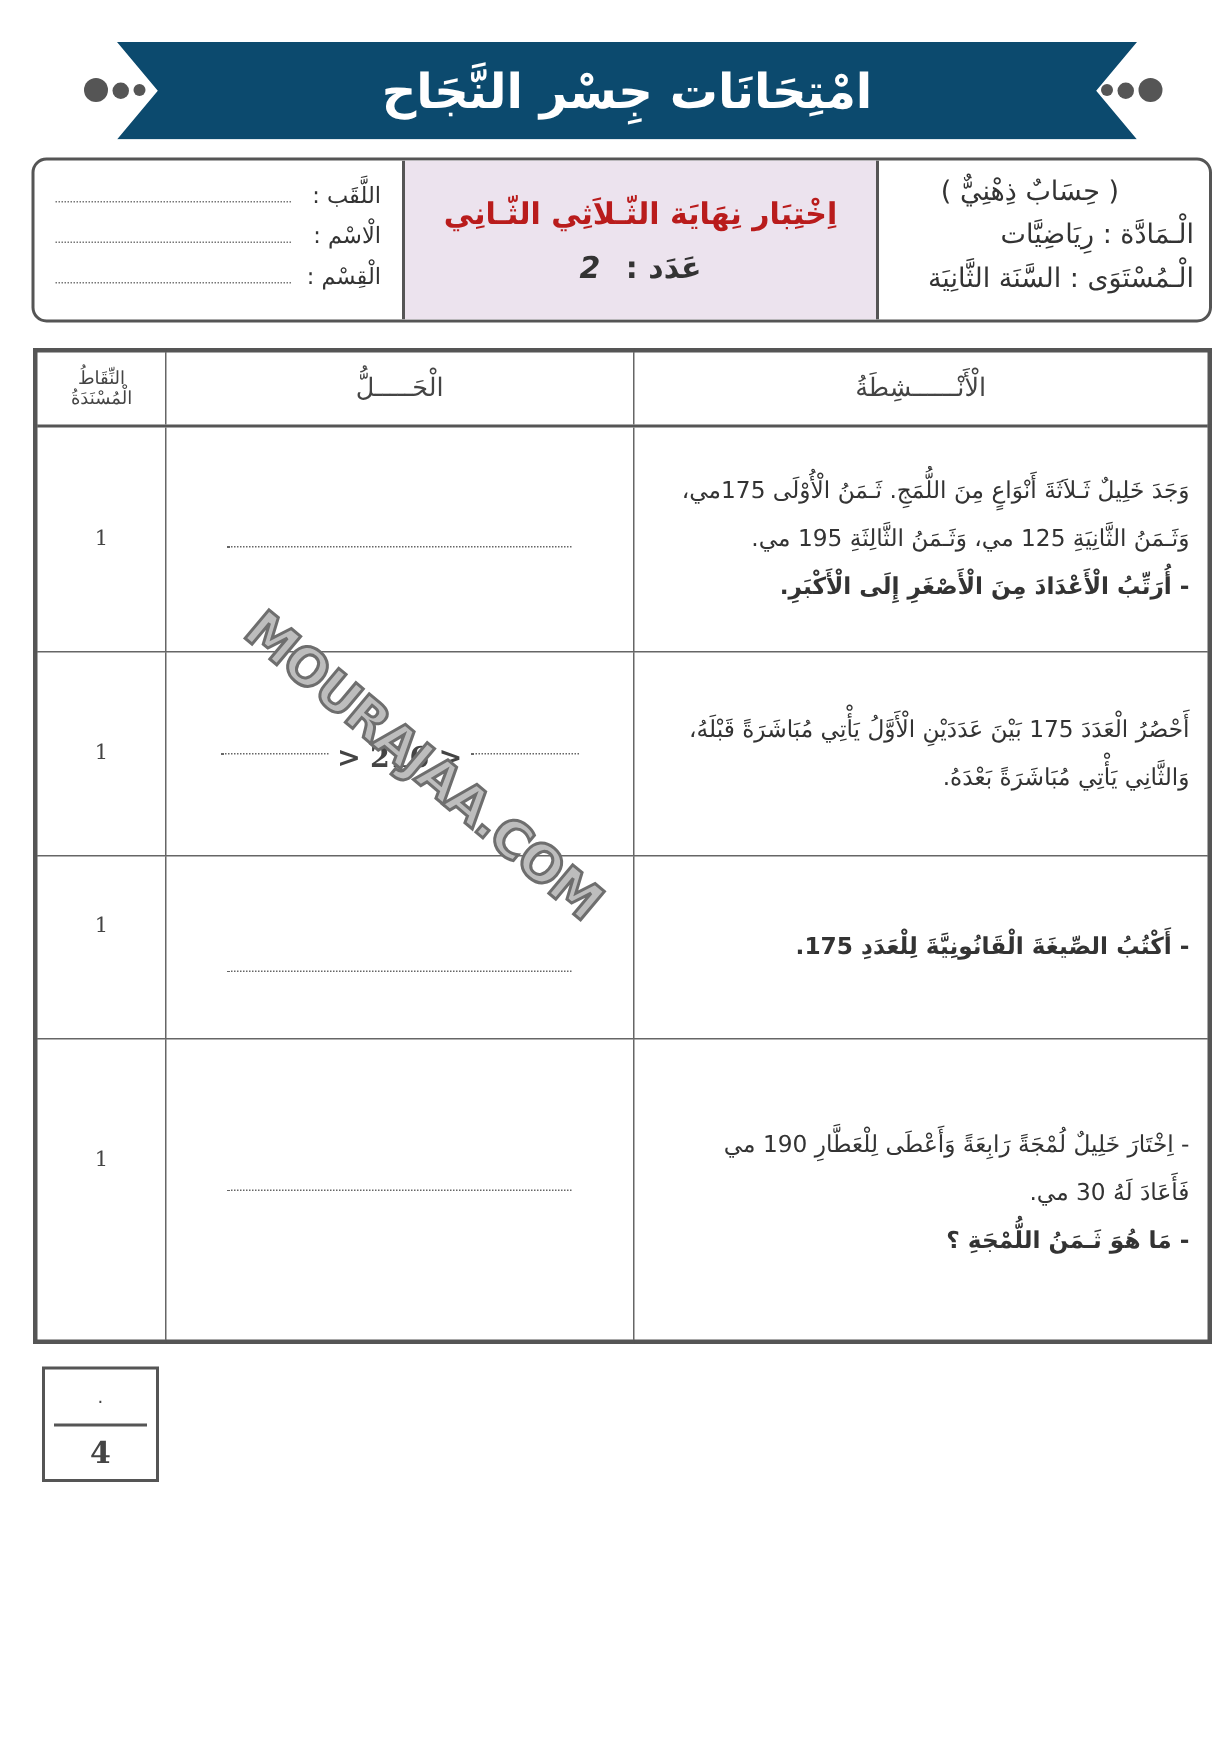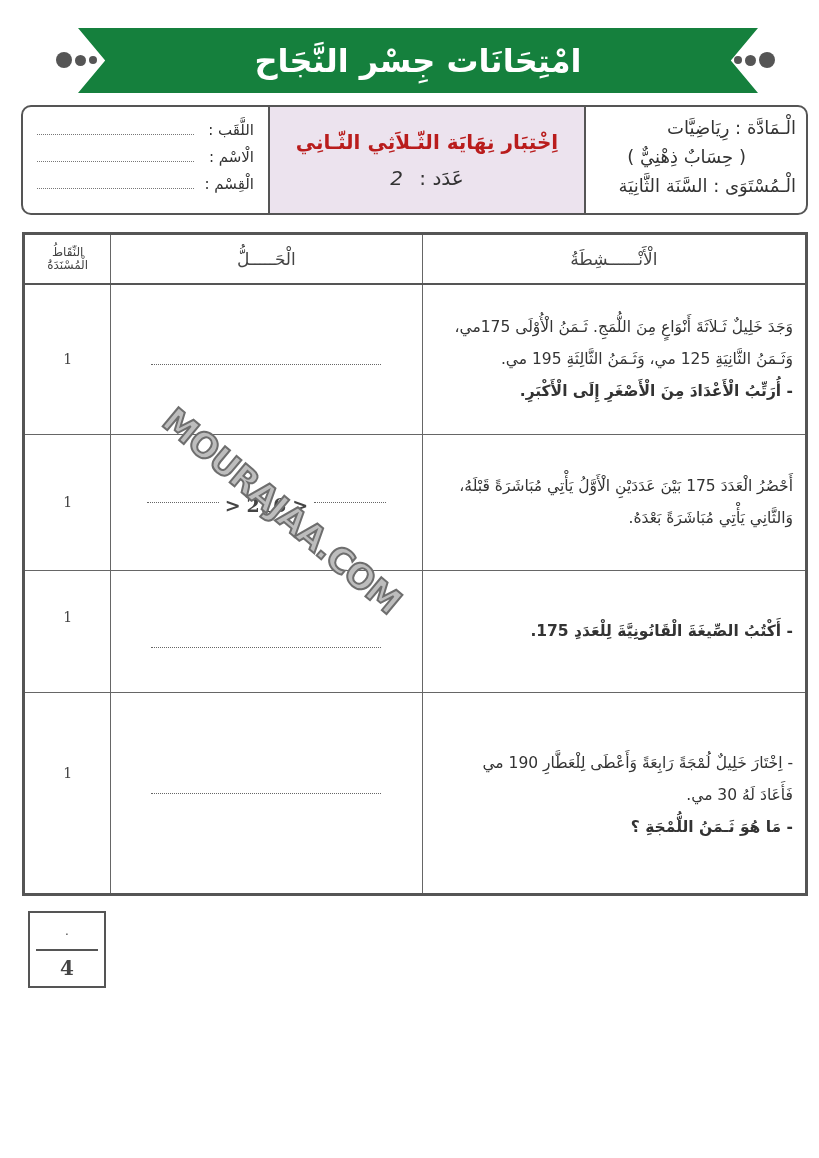--- a/index.html
+++ b/index.html
@@ -5,21 +5,21 @@
     html, body { margin: 0; padding: 0; }
     body {
       width: 819px; height: 1158px; position: relative; overflow: hidden;
       background: #ffffff;
       font-family: "DejaVu Sans", sans-serif;
       color: #333;
     }
     
     .banner {
       position: absolute; left: 78px; top: 28px; width: 680px; height: 65px;
-      background: #15803d;
+      background: #0c4a6e;
       clip-path: polygon(0 0, 100% 0, 96% 50%, 100% 100%, 0 100%, 4% 50%);
       display: flex; align-items: center; justify-content: center; text-align: right;
     }
     .banner-title {
       color: #fff; font-size: 32px; font-weight: bold; direction: rtl;
       font-family: "DejaVu Sans", sans-serif; letter-spacing: 0.5px;
     }
     .dots { position: absolute; top: 52px; display: flex; align-items: center; gap: 3px; }
     .dots span { display: block; background: #555; border-radius: 50%; }
     .dots.left { left: 56px; }
@@ -39,21 +39,21 @@
       box-sizing: border-box; font-size: 18px; line-height: 29px; direction: rtl;
     }
     .info-subject .row { white-space: nowrap; }
     .info-subject .indent { padding-right: 50px; }
     .info-title {
       width: 316px; background: #ece3ee; border-left: 2px solid #555;
       box-sizing: border-box; display: flex; flex-direction: column;
       align-items: center; justify-content: center; gap: 12px;
     }
     .info-title .t1 { font-size: 20px; font-weight: bold; color: #b91c1c; }
-    .info-title .t2 { font-size: 20px; font-weight: normal; color: #333; }
+    .info-title .t2 { font-size: 20px; font-weight: bold; color: #333; }
     .info-title .t2 .num { font-style: italic; margin-right: 10px; }
     .info-student {
       flex: 1; padding: 10px 14px 0 10px; box-sizing: border-box;
       font-size: 15px; line-height: 27px;
     }
     .info-student .line { display: flex; direction: rtl; align-items: center; white-space: nowrap; }
     .info-student .lbl { width: 60px; }
     .info-student .dots-line {
       flex: 1; border-bottom: 1px dotted #777; height: 0; margin-top: 8px; margin-left: 4px;
     }
@@ -139,25 +139,25 @@
   <div class="banner-title">امْتِحَانَات جِسْر النَّجَاح</div>
 </div>
 <div class="dots right">
   <span class="d1"></span>
     <span class="d2"></span>
     <span class="d3"></span>
 </div>
 
 <div class="info-box">
   <div class="info-subject">
+    <div class="row indent">( حِسَابٌ ذِهْنِيٌّ )</div>
     <div class="row">
       <span>الْـمَادَّة :</span>
       <span>رِيَاضِيَّات</span>
     </div>
-    <div class="row indent">( حِسَابٌ ذِهْنِيٌّ )</div>
     <div class="row">
       <span>الْـمُسْتَوَى :</span>
       <span>السَّنَة الثَّانِيَة</span>
     </div>
   </div>
   <div class="info-title">
     <div class="t1">اِخْتِبَار نِهَايَة الثّـلاَثِي الثّـانِي</div>
     <div class="t2">
       <span>عَدَد :</span>
       <span class="num">2</span>

